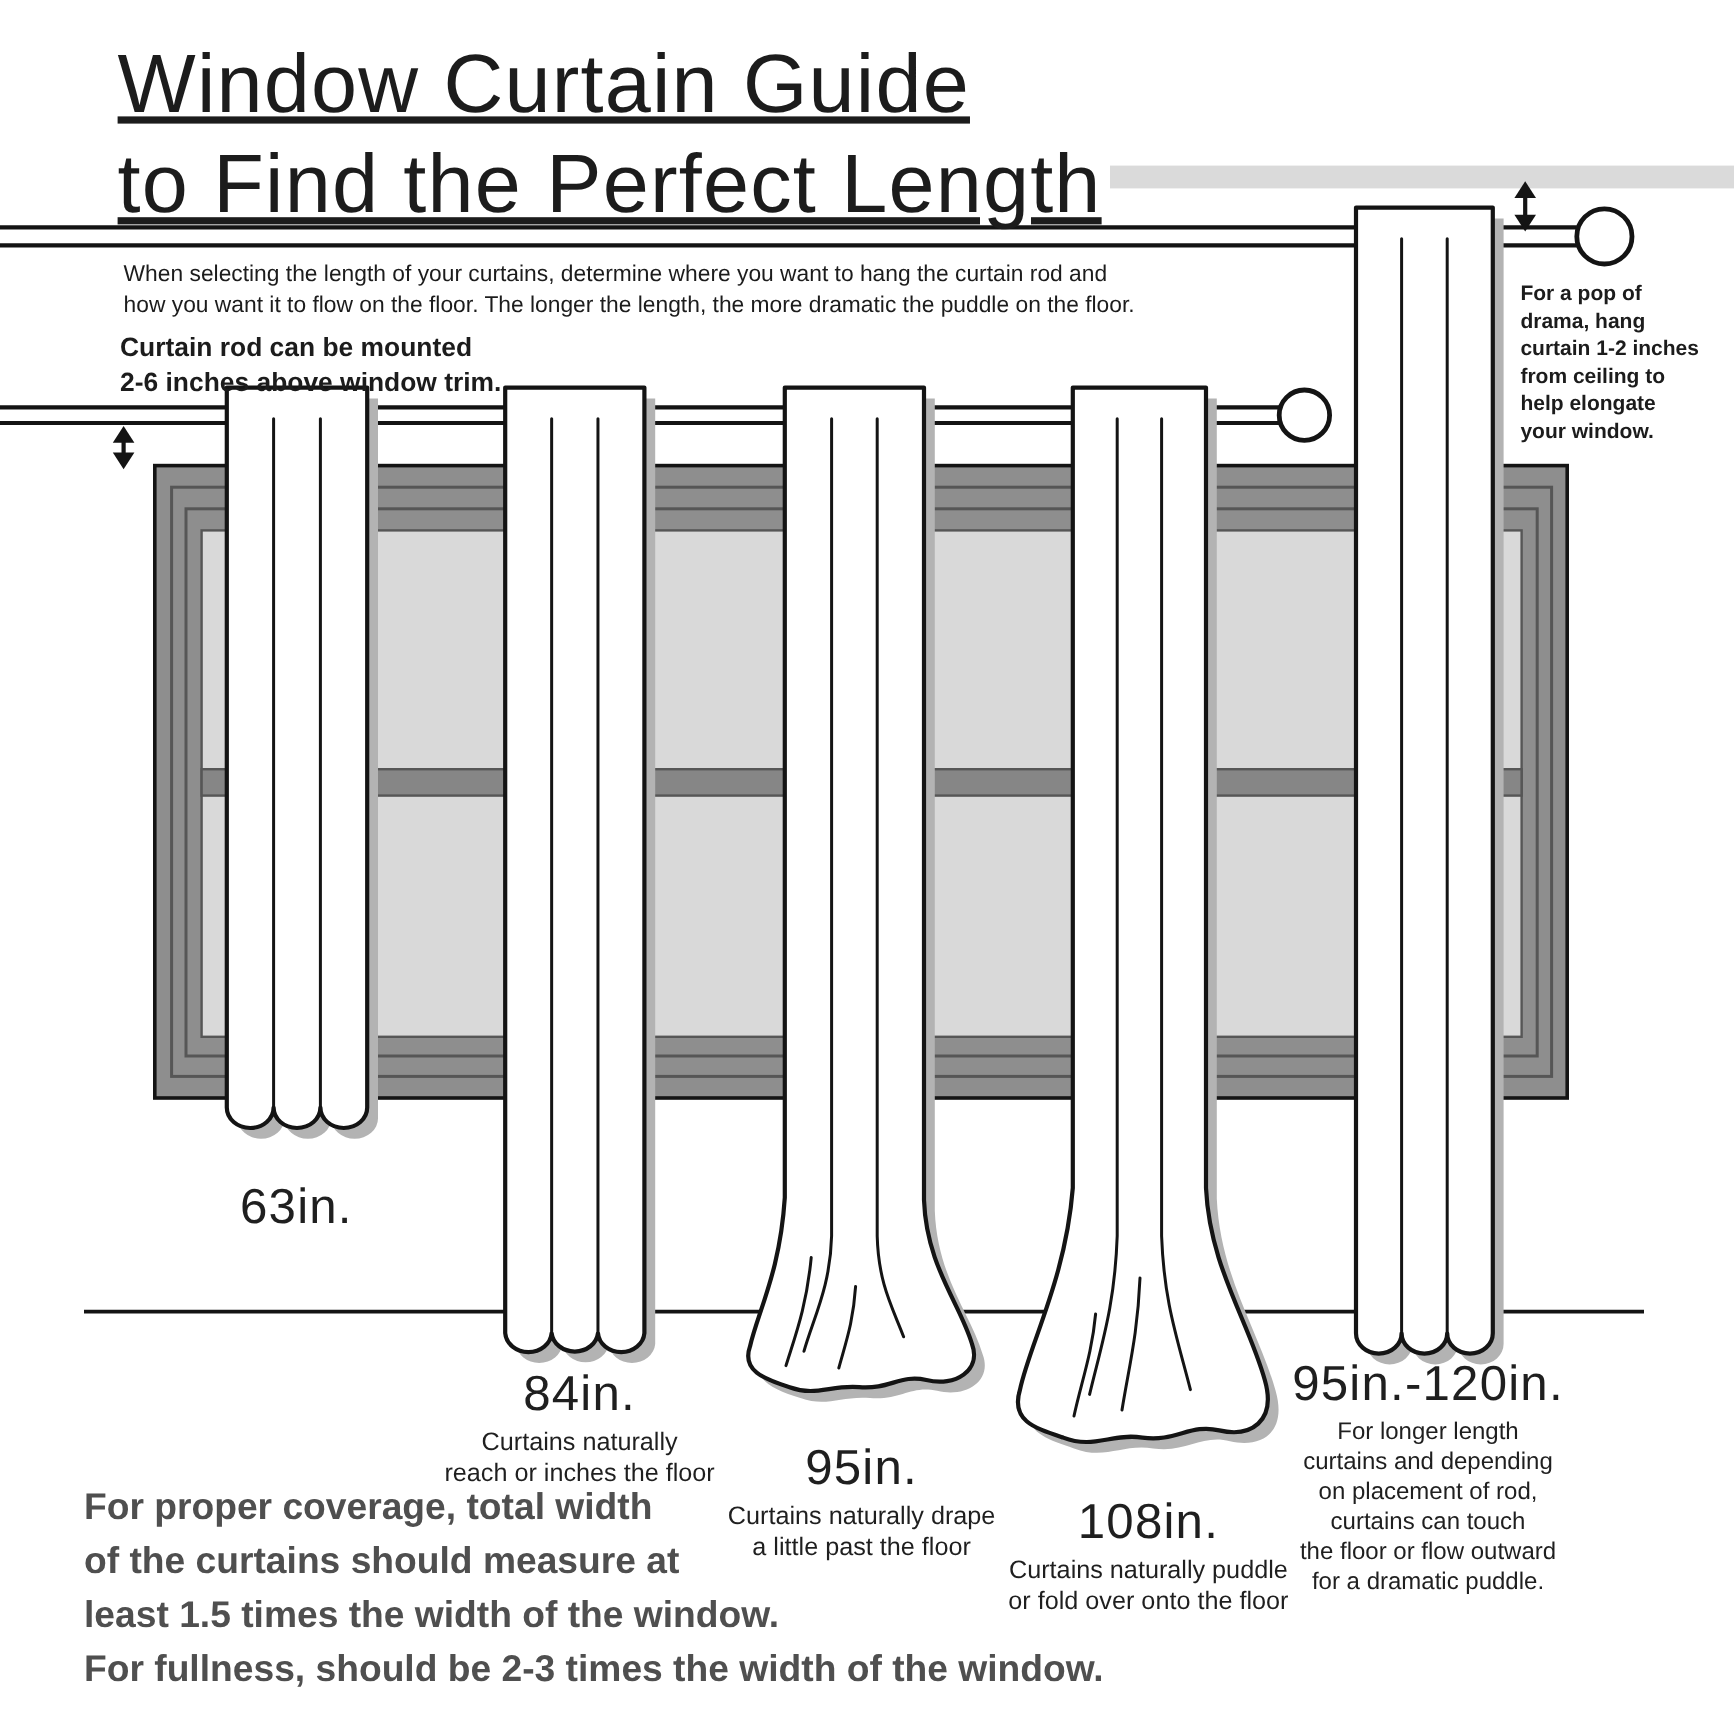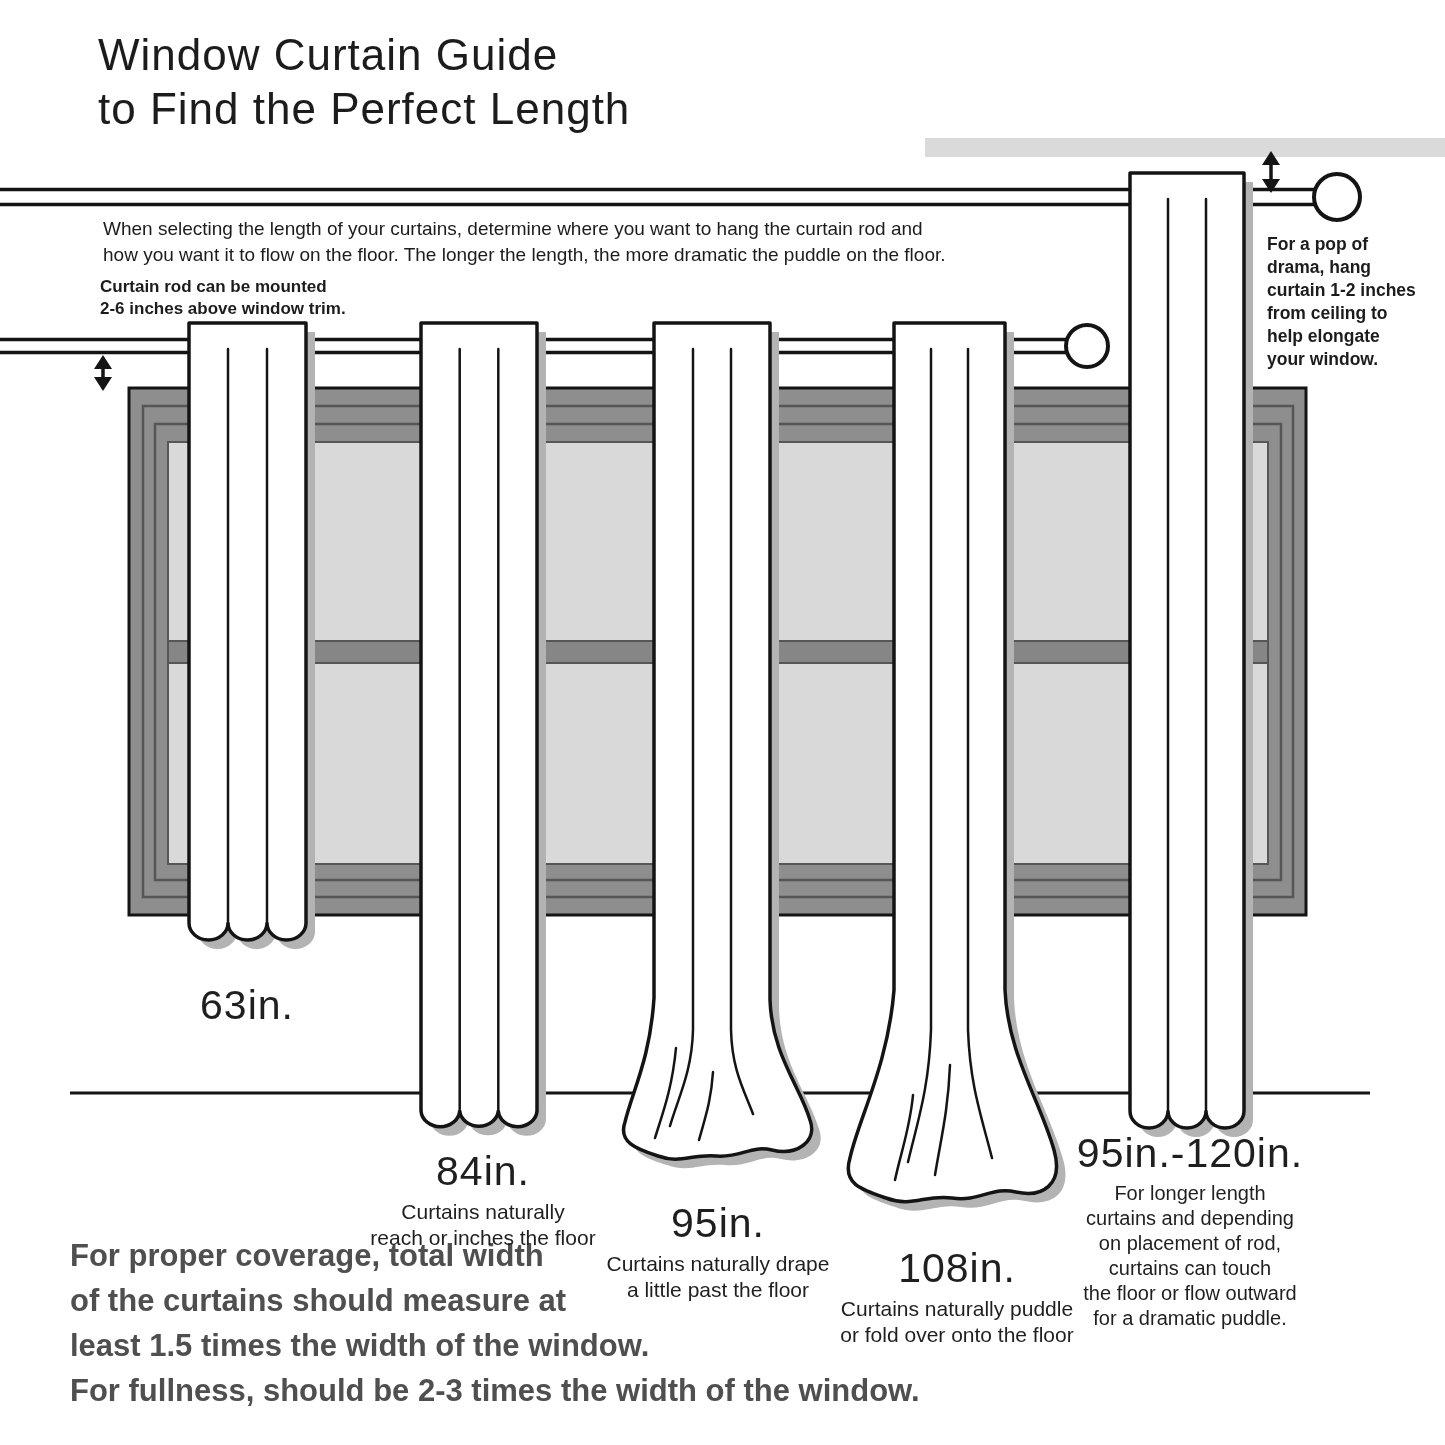--- a/index.html
+++ b/index.html
@@ -3,23 +3,23 @@
 <meta charset="utf-8">
 <style>
   :root{
     --ink:#141414; --frame-gray:#8e8e8e; --frame-line:#565656; --glass-gray:#d9d9d9;
     --mullion-gray:#868686; --shadow-gray:#b3b3b3; --ceiling-gray:#dadada; --note-gray:#4f4f4f;
   }
   html,body{margin:0;padding:0;}
   body{width:1445px;height:1445px;position:relative;background:#ffffff;
        font-family:"Liberation Sans", sans-serif;color:var(--ink);overflow:hidden;}
   .abs{position:absolute;white-space:pre-line;}
-  .title{left:98px;top:28px;font-size:44px;line-height:1.22;font-weight:400;letter-spacing:1px;color:#1c1c1c;}
+  .title{left:98px;top:28px;font-size:69px;line-height:1.22;font-weight:400;letter-spacing:1px;color:#1c1c1c;text-decoration:underline;}
   .intro{left:103px;top:216px;font-size:19px;line-height:1.38;color:#1c1c1c;}
-  .rod-note{left:100px;top:276px;font-size:17px;line-height:1.3;font-weight:bold;color:#1c1c1c;}
+  .rod-note{left:100px;top:276px;font-size:22px;line-height:1.3;font-weight:bold;color:#1c1c1c;}
   .ceiling-note{left:1267px;top:233px;width:180px;font-size:17.5px;line-height:1.32;font-weight:bold;color:#1c1c1c;}
   .coverage{left:70px;top:1234px;font-size:31px;line-height:1.45;font-weight:bold;color:var(--note-gray);}
   .lab{position:absolute;text-align:center;}
   .lab .size{font-size:41px;color:#1f1f1f;letter-spacing:1px;}
   .lab .desc{font-size:21px;line-height:1.25;margin-top:4px;white-space:pre-line;color:#1f1f1f;}
   .lab.small .desc{font-size:20px;}
   svg{position:absolute;left:0;top:0;}
   .ceiling{fill:var(--ceiling-gray);}
   .rod{stroke:var(--ink);stroke-width:3.5;fill:none;}
   .finial{fill:#ffffff;stroke:var(--ink);stroke-width:4;}
@@ -128,21 +128,21 @@
 help elongate
 your window.</div>
 <div class="abs coverage">For proper coverage, total width
 of the curtains should measure at
 least 1.5 times the width of the window.
 For fullness, should be 2-3 times the width of the window.</div>
 
 <div class="lab" style="left:92px;top:982px;width:310px;">
   <div class="size">63in.</div>
 </div>
-<div class="lab" style="left:328px;top:1138px;width:310px;margin-top:10px;">
+<div class="lab" style="left:328px;top:1138px;width:310px;">
   <div class="size">84in.</div>
   <div class="desc">Curtains naturally
 reach or inches the floor</div>
 </div>
 <div class="lab" style="left:563px;top:1200px;width:310px;">
   <div class="size">95in.</div>
   <div class="desc">Curtains naturally drape
 a little past the floor</div>
 </div>
 <div class="lab" style="left:802px;top:1245px;width:310px;">

